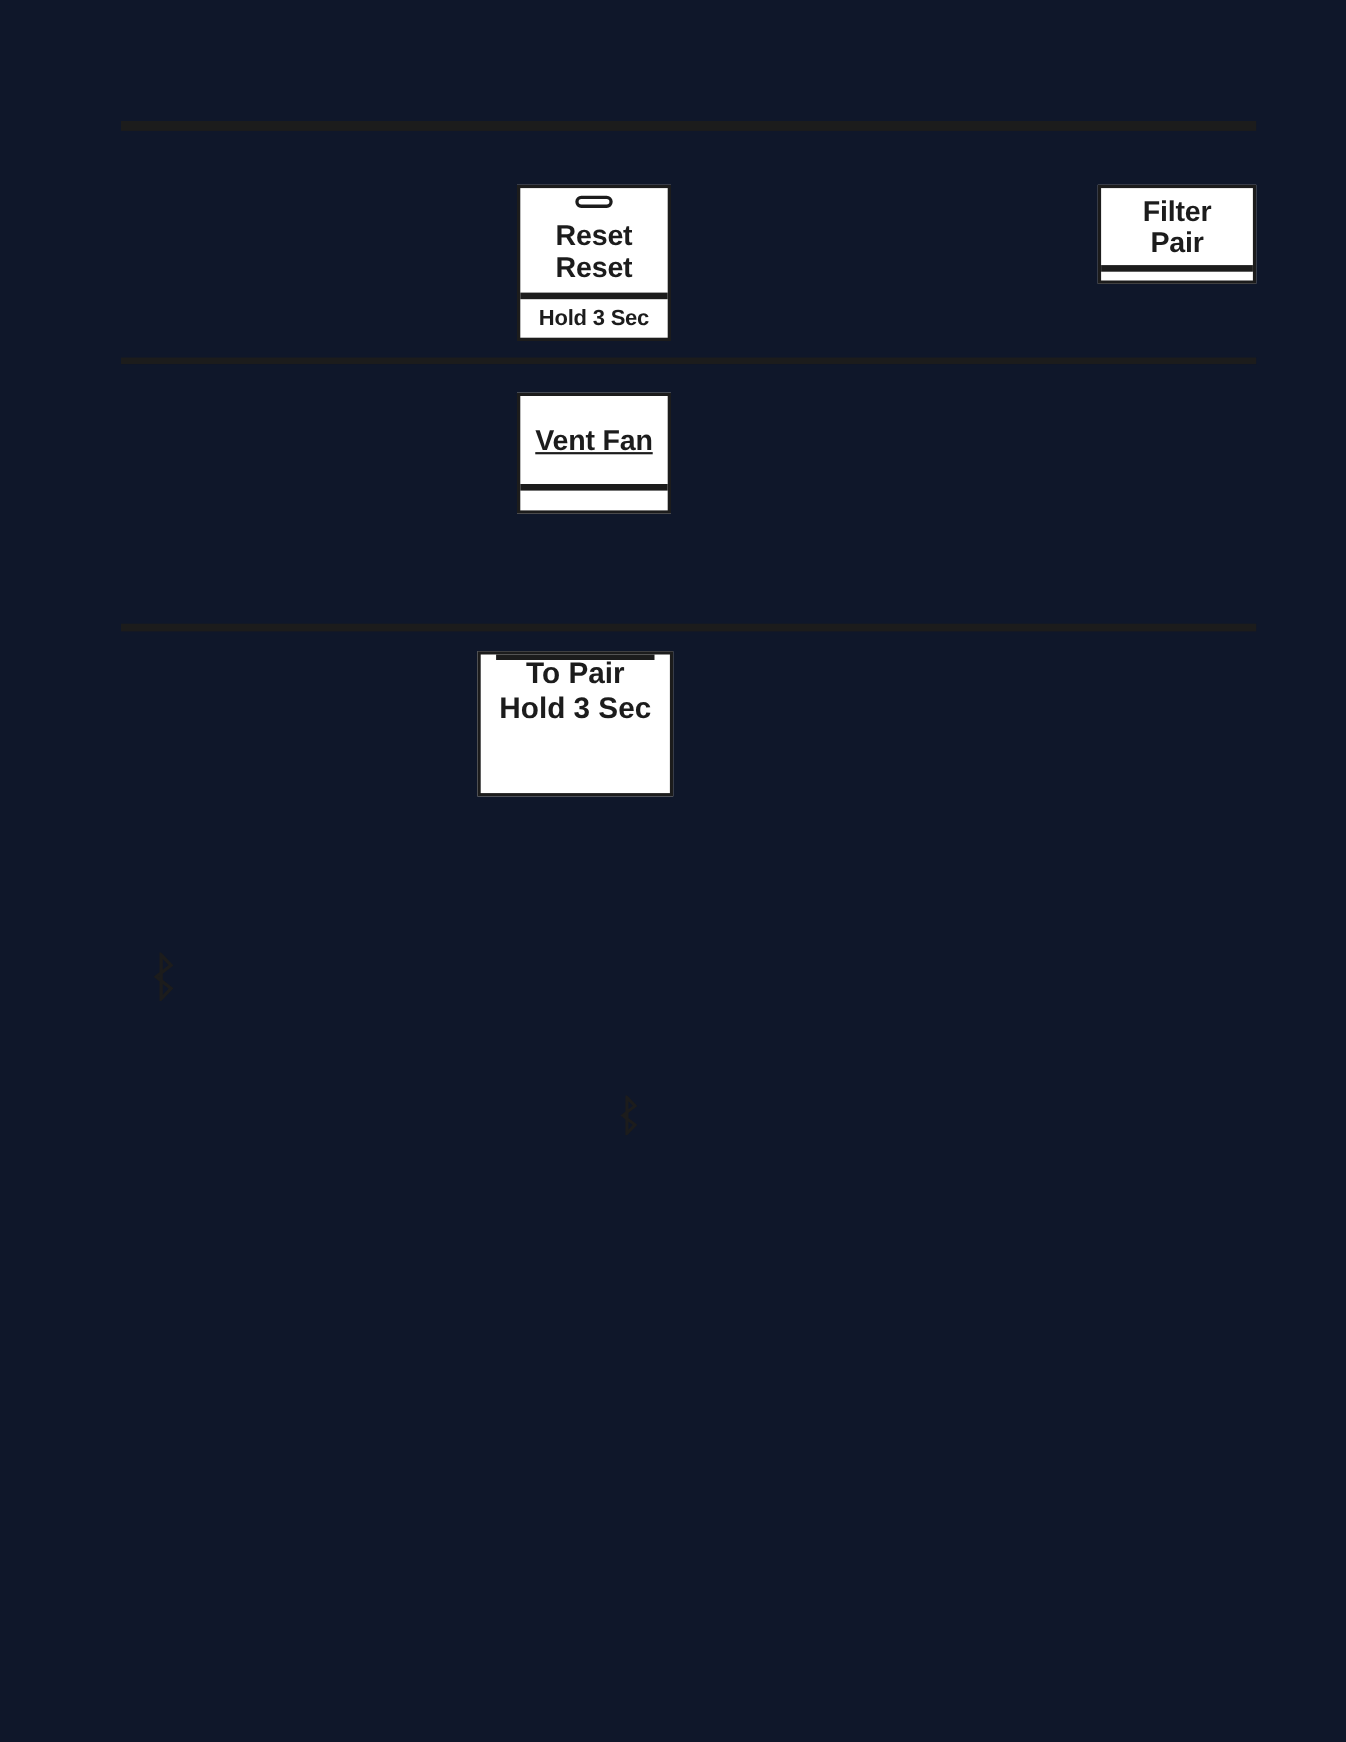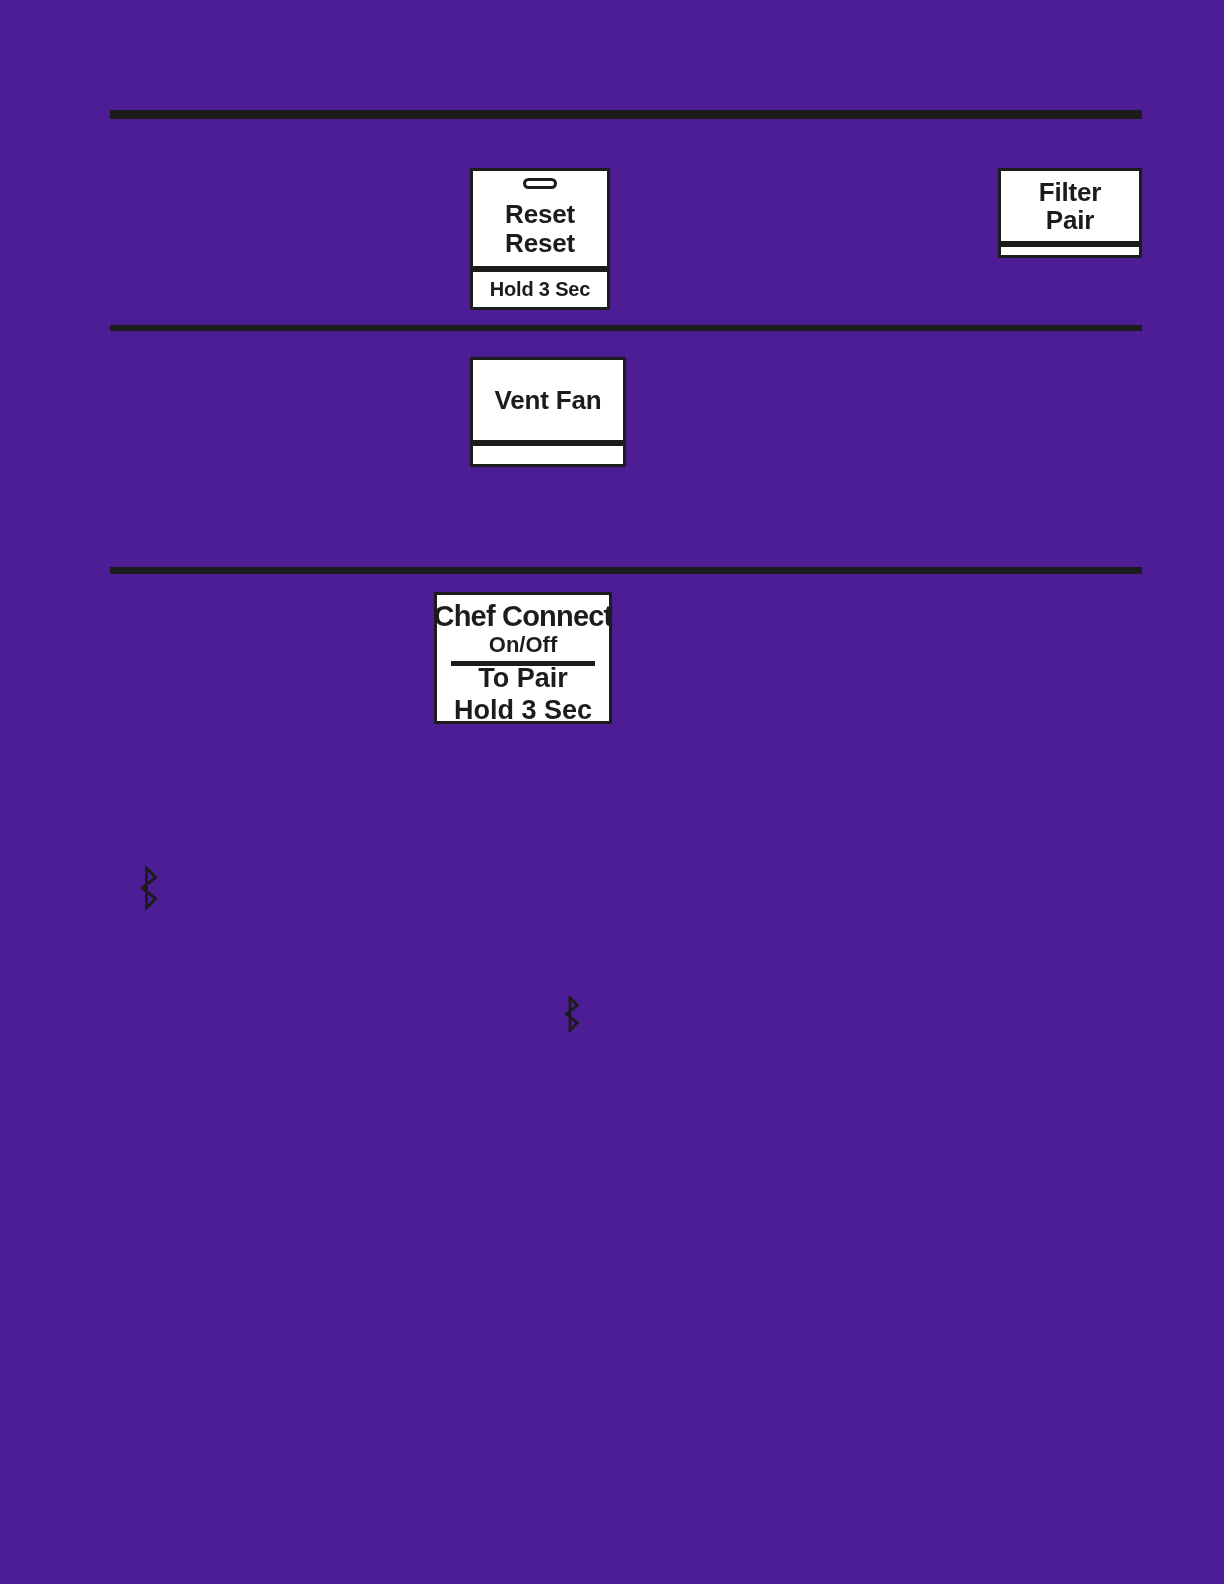--- a/index.html
+++ b/index.html
@@ -10,21 +10,21 @@
   body {
     font-family: "Liberation Sans", sans-serif;
     color: #1c1c1c;
     -webkit-font-smoothing: antialiased;
   }
 
   .page {
     position: relative;
     width: 1224px;
     height: 1584px;
-    background: #4c1d95;
+    background: #0f172a;
     overflow: hidden;
   }
 
   
   .rule {
     position: absolute;
     left: 110px;
     width: 1032px;
     background: #1c1c1c;
   }
@@ -113,22 +113,23 @@
     font-weight: 600;
   }
   #surface-light-button .btn-strip {
     height: 14px;
   }
 
   
   #vent-fan-button {
     left: 470px;
     top: 357px;
-    width: 156px;
+    width: 140px;
     height: 110px;
+    text-decoration: underline;
   }
   #vent-fan-button .btn-body {
     height: 80px;
   }
   #vent-fan-button .btn-label {
     font-size: 26px;
     font-weight: 600;
   }
   #vent-fan-button .btn-strip {
     height: 24px;
@@ -221,24 +222,20 @@
   </div>
 
   <div class="btn" id="vent-fan-button">
     <div class="btn-body">
       <div class="btn-label">Vent Fan</div>
     </div>
     <div class="btn-strip"></div>
   </div>
 
   <div class="btn" id="chef-connect-button">
-    <div class="btn-body">
-      <div class="cc-title">Chef Connect</div>
-      <div class="cc-sub">On/Off</div>
-    </div>
     <div class="btn-strip">
       <div class="cc-pair">To Pair</div>
       <div class="cc-pair">Hold 3 Sec</div>
     </div>
   </div>
 
   <div class="bt-icon" id="bluetooth-icon-1">
     <svg width="22" height="44" viewBox="0 0 22 44" aria-hidden="true">
       <path d="M8.5 2 L8.5 42 L17.5 32.5 L4 22 L17.5 11.5 Z" fill="none" stroke="#1c1c1c" stroke-width="3" stroke-linejoin="miter" stroke-linecap="butt"></path>
     </svg>

